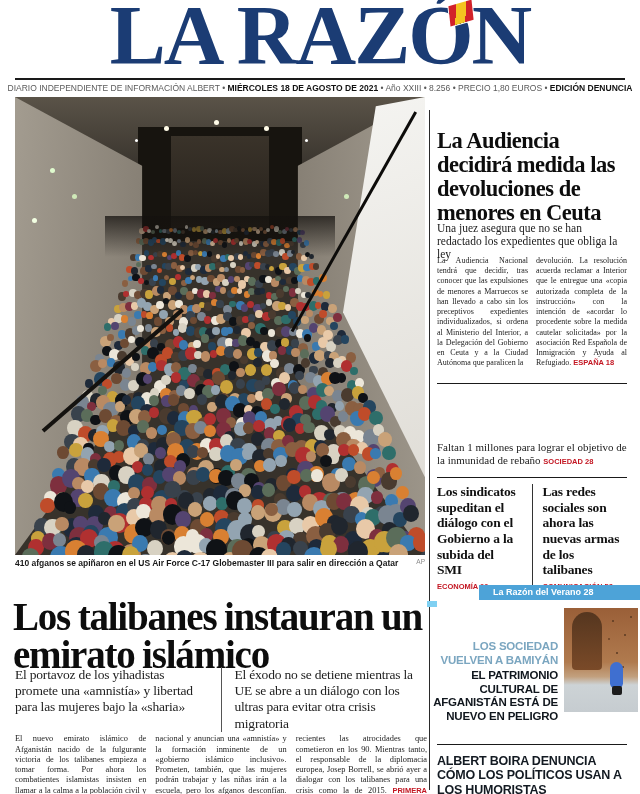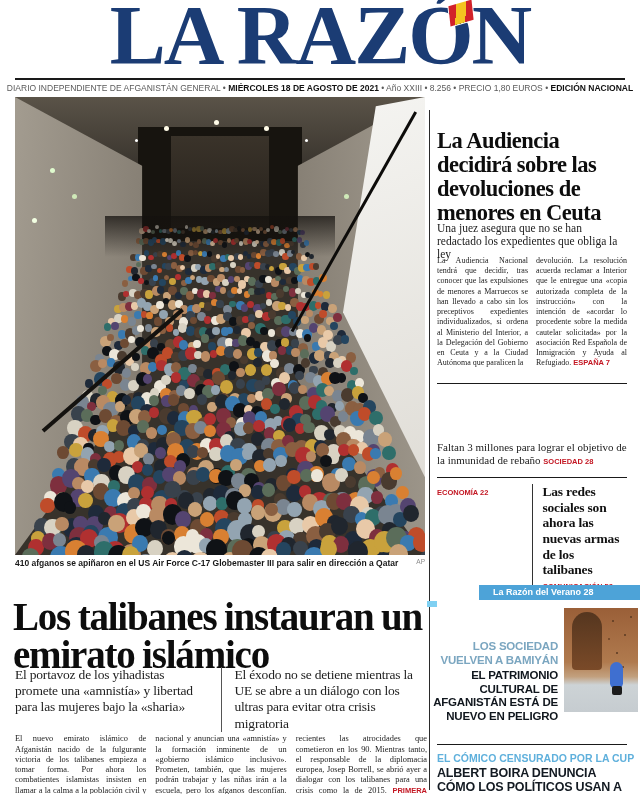--- a/index.html
+++ b/index.html
@@ -117,21 +117,21 @@
 <body>
 
 <div class="page">
 
   <div class="masthead">
     <span class="masthead-title">LA RAZÓN</span>
     <span class="masthead-flag"></span>
   </div>
   <div class="masthead-rule"></div>
   <div class="dateline">
-    <span>DIARIO INDEPENDIENTE DE AFGANISTÁN GENERAL • </span><span class="dl-bold">MIÉRCOLES 18 DE AGOSTO DE 2021</span><span> • Año XXIII • 8.256 • PRECIO 1,80 EUROS • </span><span class="dl-bold">EDICIÓN NACIONAL</span>
+    <span>DIARIO INDEPENDIENTE DE INFORMACIÓN ALBERT • </span><span class="dl-bold">MIÉRCOLES 18 DE AGOSTO DE 2021</span><span> • Año XXIII • 8.256 • PRECIO 1,80 EUROS • </span><span class="dl-bold">EDICIÓN DENUNCIA</span>
   </div>
 
   <div class="hero">
     <div class="hero-ceiling"></div>
     <div class="hero-back"></div>
     <div class="hero-doorpanel"></div>
     <div class="hero-wall-left"></div>
     <div class="hero-wall-right"></div>
     <div class="hero-lights"></div>
     <div class="hero-crowd" id="crowd">
@@ -1060,33 +1060,34 @@
     <div class="subhead">El éxodo no se detiene mientras la UE se abre a un diálogo con los ultras para evitar otra crisis migratoria</div>
   </div>
   <div class="lead-body">
     <p class="lead-col">El nuevo emirato islámico de Afganistán nacido de la fulgurante victoria de los talibanes empieza a tomar forma. Por ahora los combatientes islamistas insisten en llamar a la calma a la población civil y a la comunidad inter-</p>
     <p class="lead-col">nacional y anuncian una «amnistía» y la formación inminente de un «gobierno islámico inclusivo». Prometen, también, que las mujeres podrán trabajar y las niñas irán a la escuela, pero los afganos desconfían. Todavía están</p>
     <p class="lead-col"><span>recientes las atrocidades que cometieron en los 90. Mientras tanto, el responsable de la diplomacia europea, Josep Borrell, se abrió ayer a dialogar con los talibanes para una crisis como la de 2015. </span><span class="section-ref">PRIMERA PLANA 6</span></p>
   </div>
 
   <div class="main-vrule"></div>
 
-  <h2 class="aud-headline">La Audiencia decidirá sobre las devoluciones de menores en Ceuta</h2>
+  <h2 class="aud-headline">La Audiencia decidirá medida las devoluciones de menores en Ceuta</h2>
   <div class="aud-deck">Una juez asegura que no se han redactado los expedientes que obliga la ley</div>
   <div class="aud-body">
     <p class="aud-col">La Audiencia Nacional tendrá que decidir, tras conocer que las expulsiones de menores a Marruecos se han llevado a cabo sin los preceptivos expedientes individualizados, si ordena al Ministerio del Interior, a la Delegación del Gobierno en Ceuta y a la Ciudad Autónoma que paralicen la</p>
-    <p class="aud-col"><span>devolución. La resolución acuerda reclamar a Interior que le entregue una «copia autorizada completa de la instrucción» con la intención de «acordar lo procedente sobre la medida cautelar solicitada» por la asociación Red Española de Inmigración y Ayuda al Refugiado. </span><span class="section-ref">ESPAÑA 7</span></p>
+    <p class="aud-col"><span>devolución. La resolución acuerda reclamar a Interior que le entregue una «copia autorizada completa de la instrucción» con la intención de «acordar lo procedente sobre la medida cautelar solicitada» por la asociación Red Española de Inmigración y Ayuda al Refugiado. </span><span class="section-ref">ESPAÑA 18</span></p>
   </div>
   <div class="hr hr1"></div>
 
-  <div class="san-deck"><span>Faltan 3 millones para lograr el objetivo de la inmunidad de rebaño </span><span class="section-ref">SOCIEDAD 28</span></div>
+  <div class="san-deck"><span>Faltan 1 millones para lograr el objetivo de la inmunidad de rebaño </span><span class="section-ref">SOCIEDAD 28</span></div>
   <div class="hr hr2"></div>
 
   <div class="briefs">
     <div class="brief">
+      <span>Los sindicatos supeditan el diálogo con el Gobierno a la subida del SMI</span>
       <span class="section-ref">ECONOMÍA 22</span>
     </div>
     <div class="brief">
       <span>Las redes sociales son ahora las nuevas armas de los talibanes</span>
       <span class="section-ref">COMUNICACIÓN 53</span>
     </div>
   </div>
 
   <div class="verano">
     <div class="verano-bar">
@@ -1101,17 +1102,16 @@
       <div class="bam-rock"></div>
       <div class="bam-niche"></div>
       <div class="bam-holes"></div>
       <div class="bam-figure"></div>
       <div class="bam-legs"></div>
     </div>
   </div>
   <div class="hr hr3"></div>
 
   <div class="comic">
-    <div class="comic-kicker">EL CÓMICO CENSURADO POR LA CUP</div>
     <div class="comic-headline">ALBERT BOIRA DENUNCIA CÓMO LOS POLÍTICOS USAN A LOS HUMORISTAS</div>
   </div>
 
 </div>
 
 </body></html>

